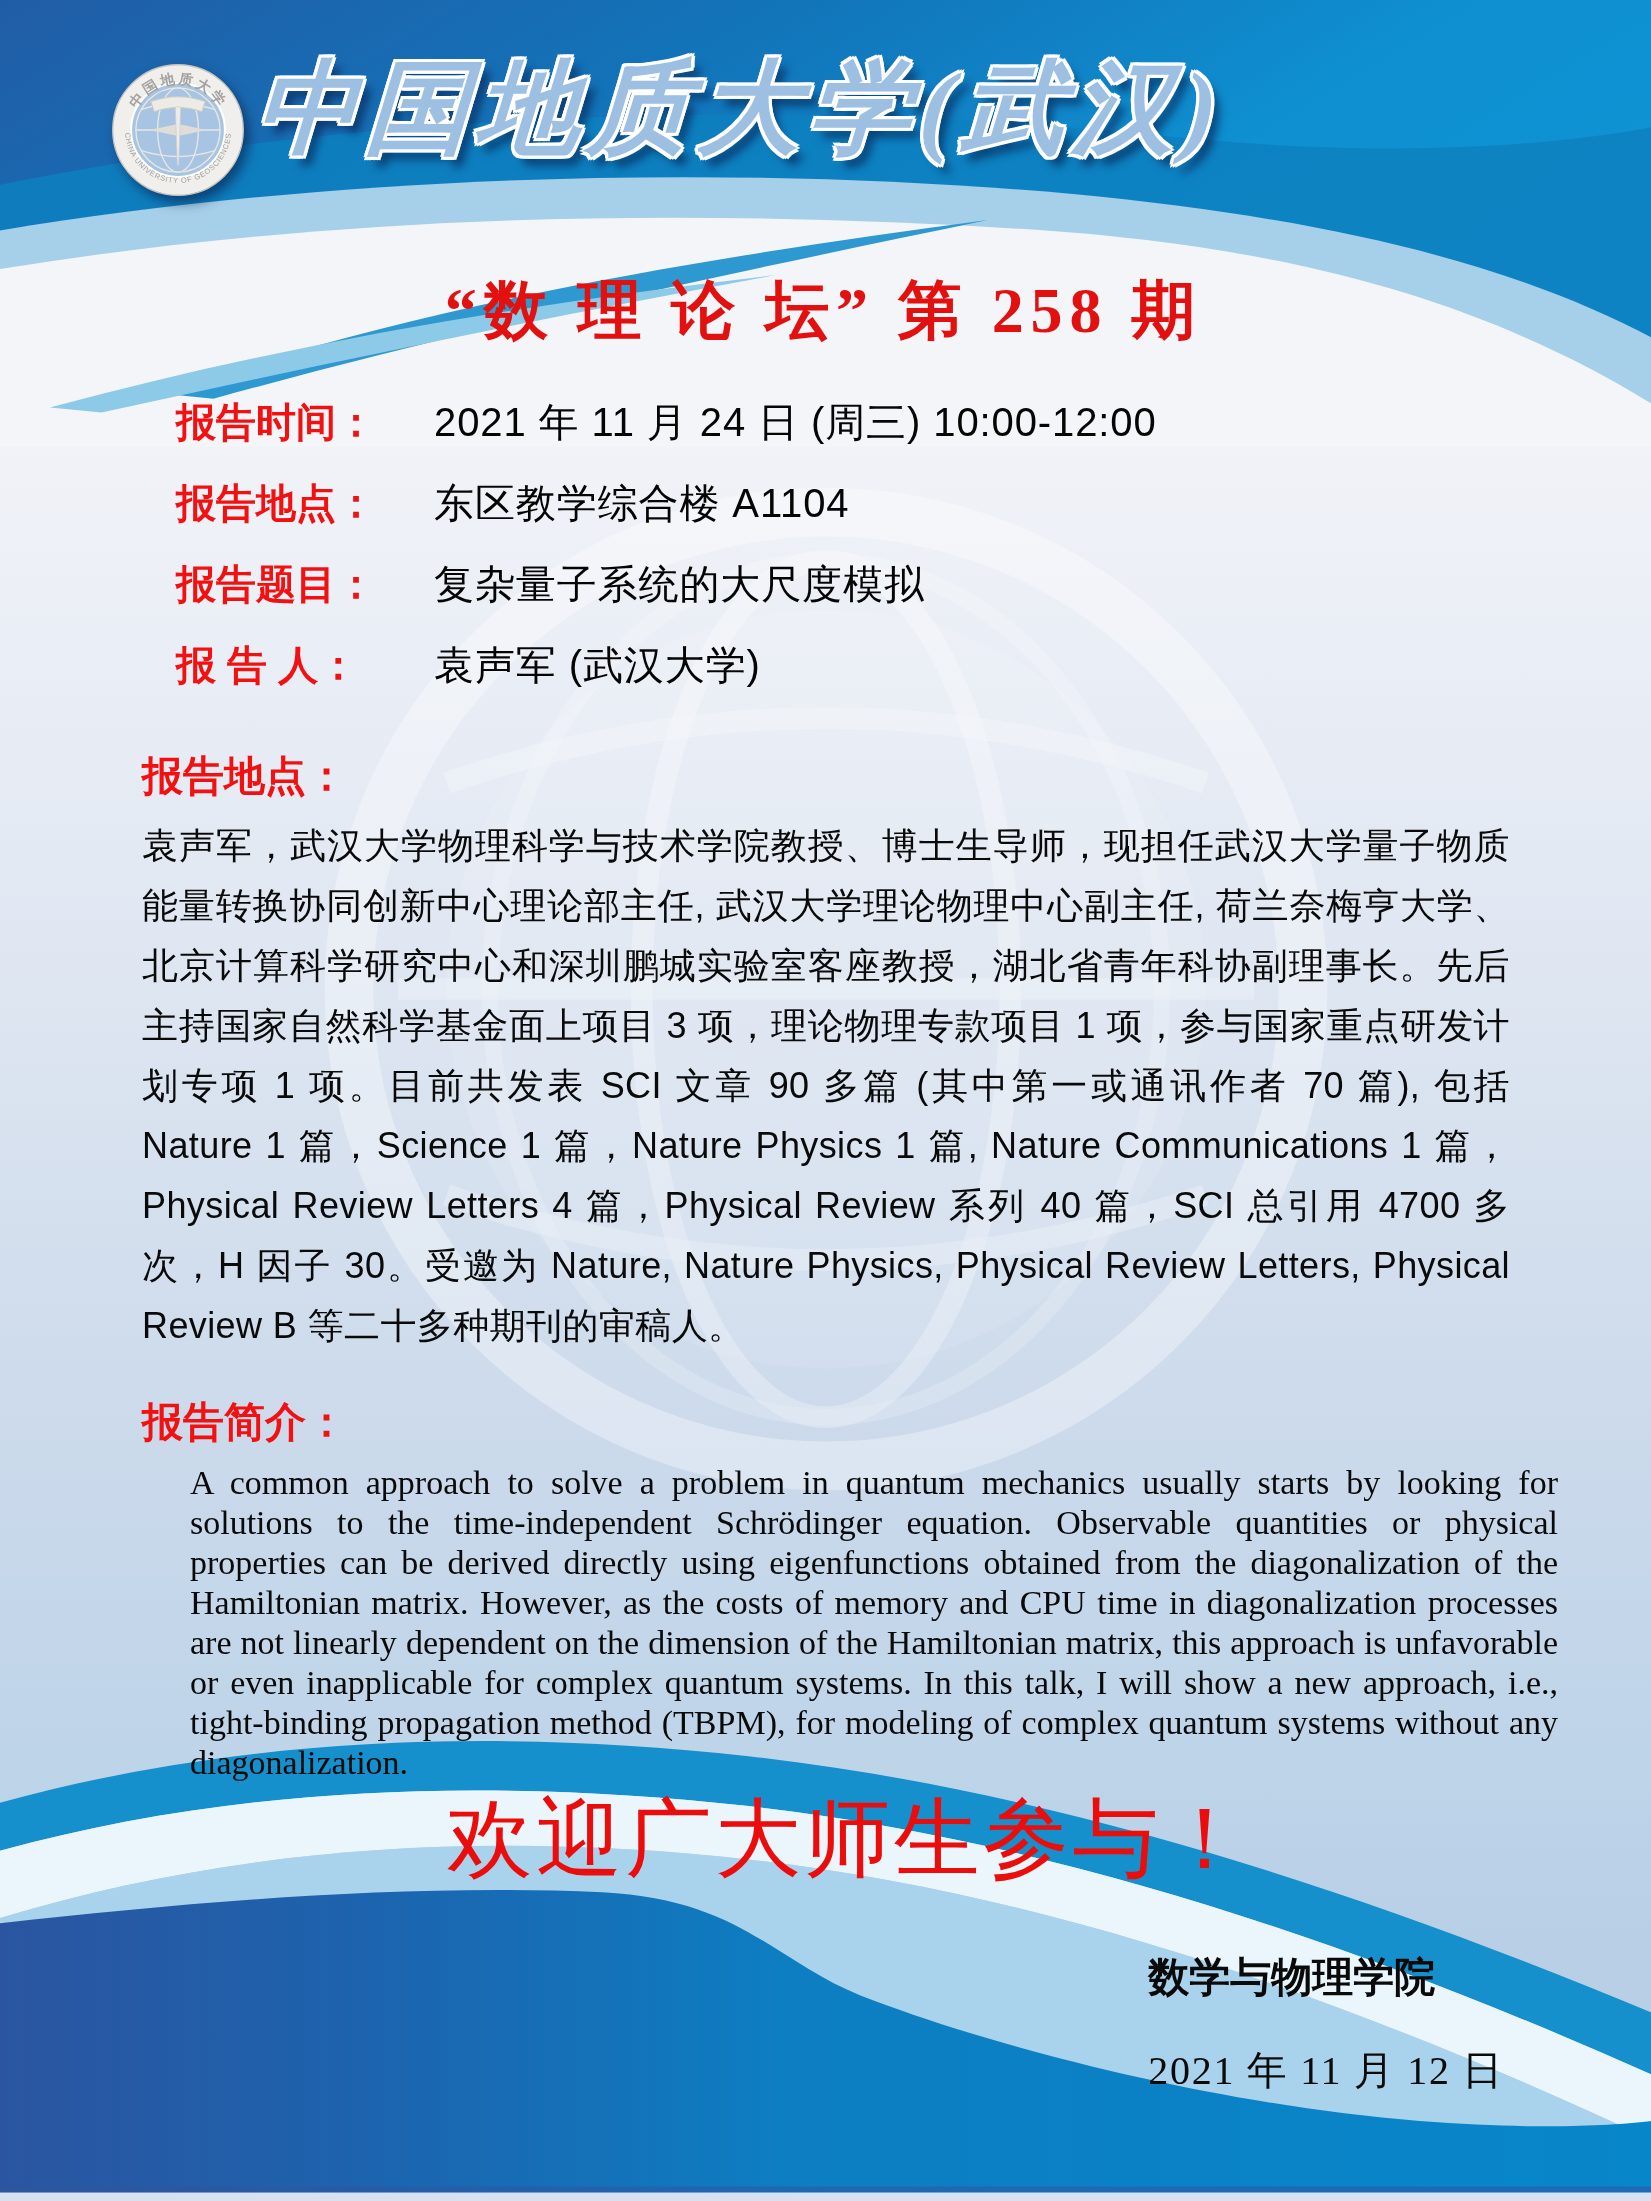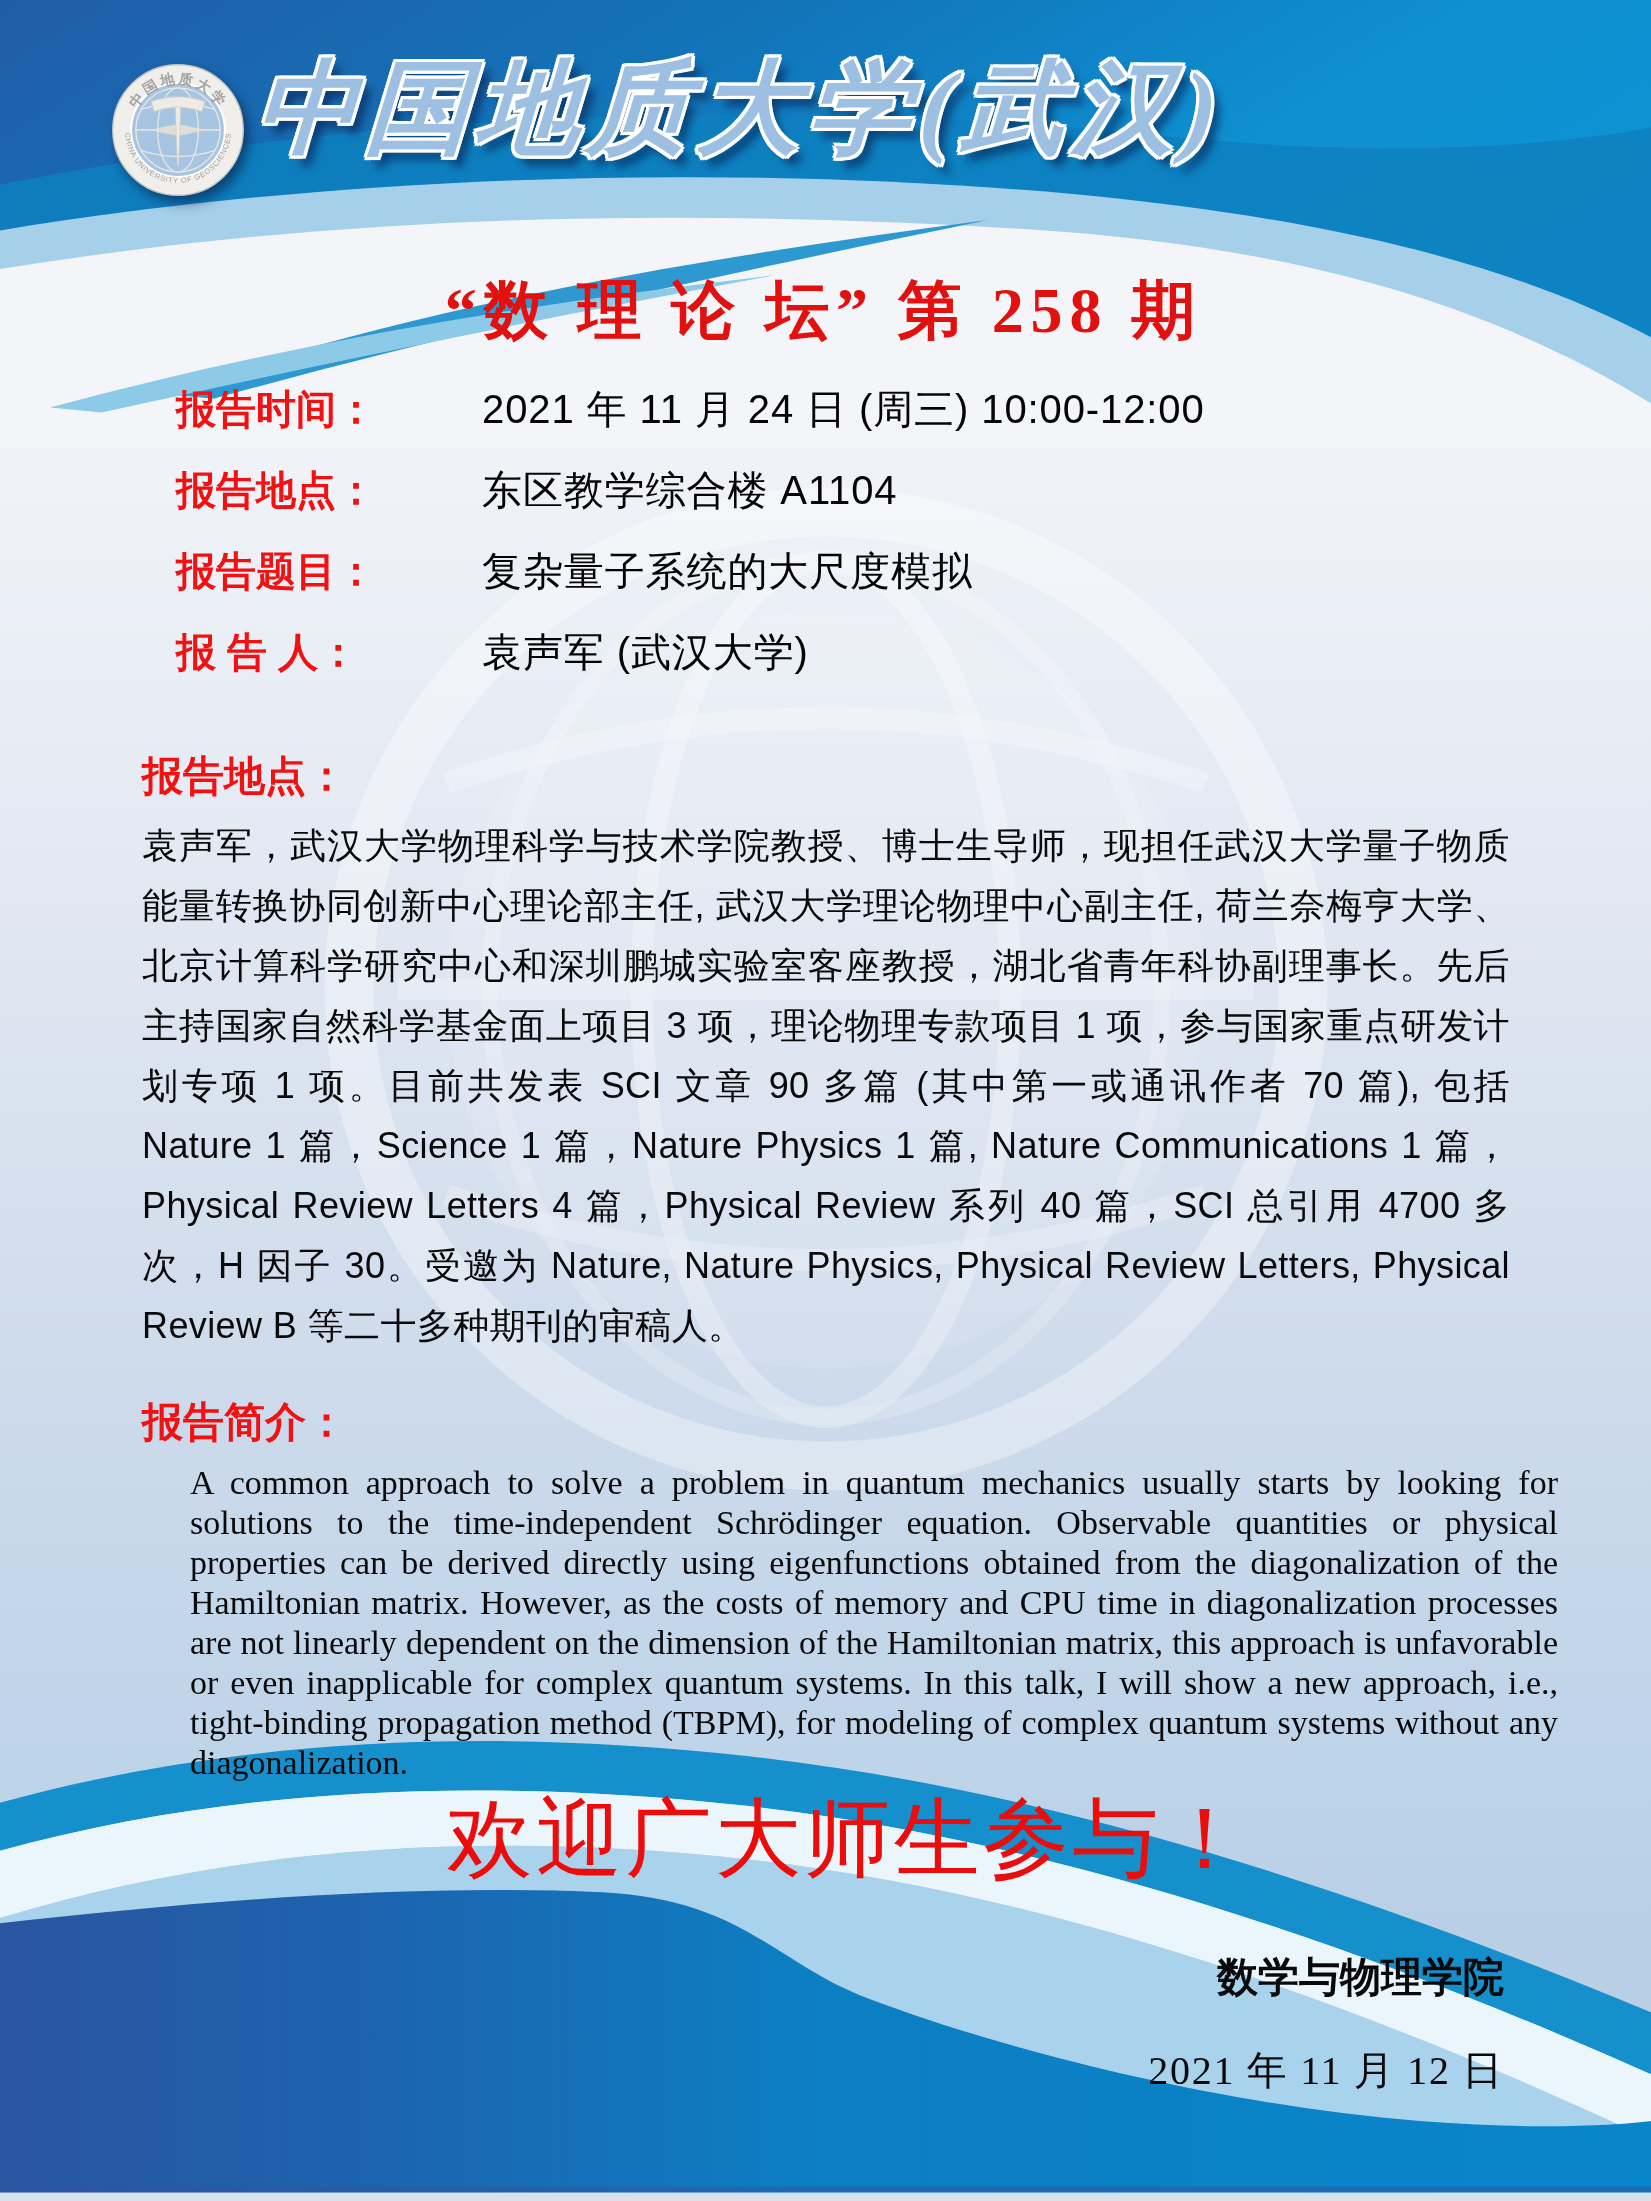--- a/index.html
+++ b/index.html
@@ -24,41 +24,41 @@
     text-shadow:2.6px 2.6px 0 #fff,-2.6px -2.6px 0 #fff,2.6px -2.6px 0 #fff,-2.6px 2.6px 0 #fff,
       0 3.4px 0 #fff,0 -3.4px 0 #fff,3.4px 0 0 #fff,-3.4px 0 0 #fff,
       8.6px 10.3px 8.6px rgba(5,25,70,.6);
     white-space:nowrap;}
 
   .forum-title{position:absolute;left:0;top:268px;width:1647px;z-index:5;
     text-align:center;font-family:"Liberation Serif",serif;font-weight:700;
     font-size:64px;letter-spacing:6.9px;color:#e2100f;line-height:86px;white-space:nowrap;}
 
   .details{position:absolute;left:176px;top:382px;z-index:5;}
-  .detail-row{height:81px;display:flex;white-space:nowrap;gap:48px;}
+  .detail-row{height:81px;display:flex;align-items:center;white-space:nowrap;}
   .detail-label{color:#f21010;font-weight:700;font-size:40px;width:258px;flex:0 0 258px;}
   .detail-value{font-size:40px;color:#050505;font-weight:500;letter-spacing:0.9px;}
 
   .sec-head{position:absolute;left:142px;z-index:5;color:#f21010;font-weight:700;
     font-size:41px;line-height:53px;}
   .bio-head{top:750px;}
   .abs-head{top:1396px;}
 
   .bio-text{position:absolute;left:142px;top:816px;width:1368px;z-index:5;
     font-size:36px;line-height:60px;color:#0a0a0a;text-align:justify;letter-spacing:0.4px;}
 
   .abs-text{position:absolute;left:142px;top:1463px;width:1368px;z-index:5;
     font-family:"Liberation Serif",serif;font-size:34px;line-height:40px;
     color:#0a0a0a;text-align:justify;margin-left:48px;}
 
   .welcome{position:absolute;left:0;top:1783px;width:1652px;z-index:6;
     text-align:center;font-family:"Liberation Serif",serif;font-weight:400;
     font-size:86px;letter-spacing:3.4px;color:#ea0d0c;line-height:112px;white-space:nowrap;padding-left:23px;}
 
-  .footer-text{position:absolute;right:148px;top:1950px;z-index:6;text-align:right;}
+  .footer-text{position:absolute;right:148px;top:1950px;z-index:6;text-align:left;}
   .footer-org{font-size:41px;font-weight:600;color:#0a0a0a;line-height:55px;}
   .footer-date{margin-top:40px;font-family:"Liberation Serif",serif;font-size:40px;
     font-weight:500;color:#0a0a0a;line-height:52px;letter-spacing:1.7px;}
 </style>
 </head>
 <body>
 
 <div class="poster">
 
   <svg class="watermark" viewBox="0 0 200 200">

